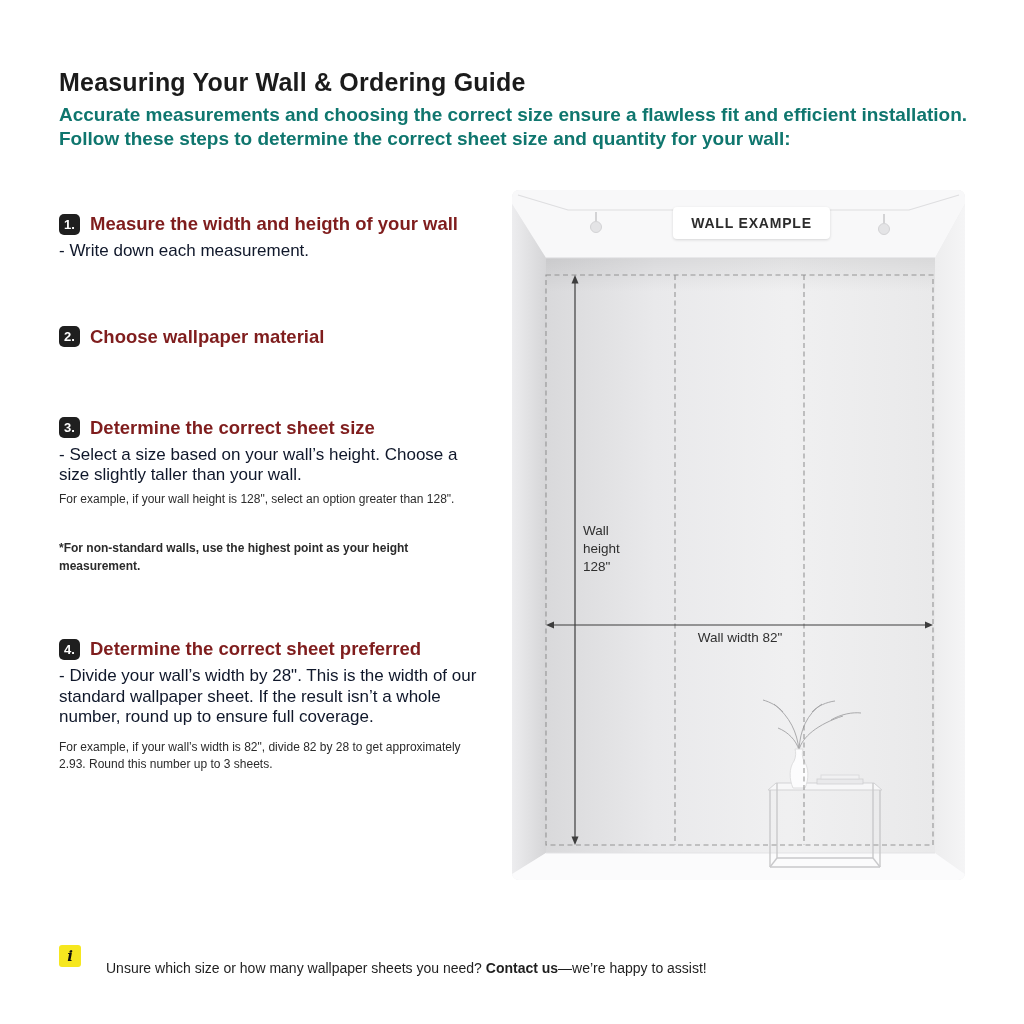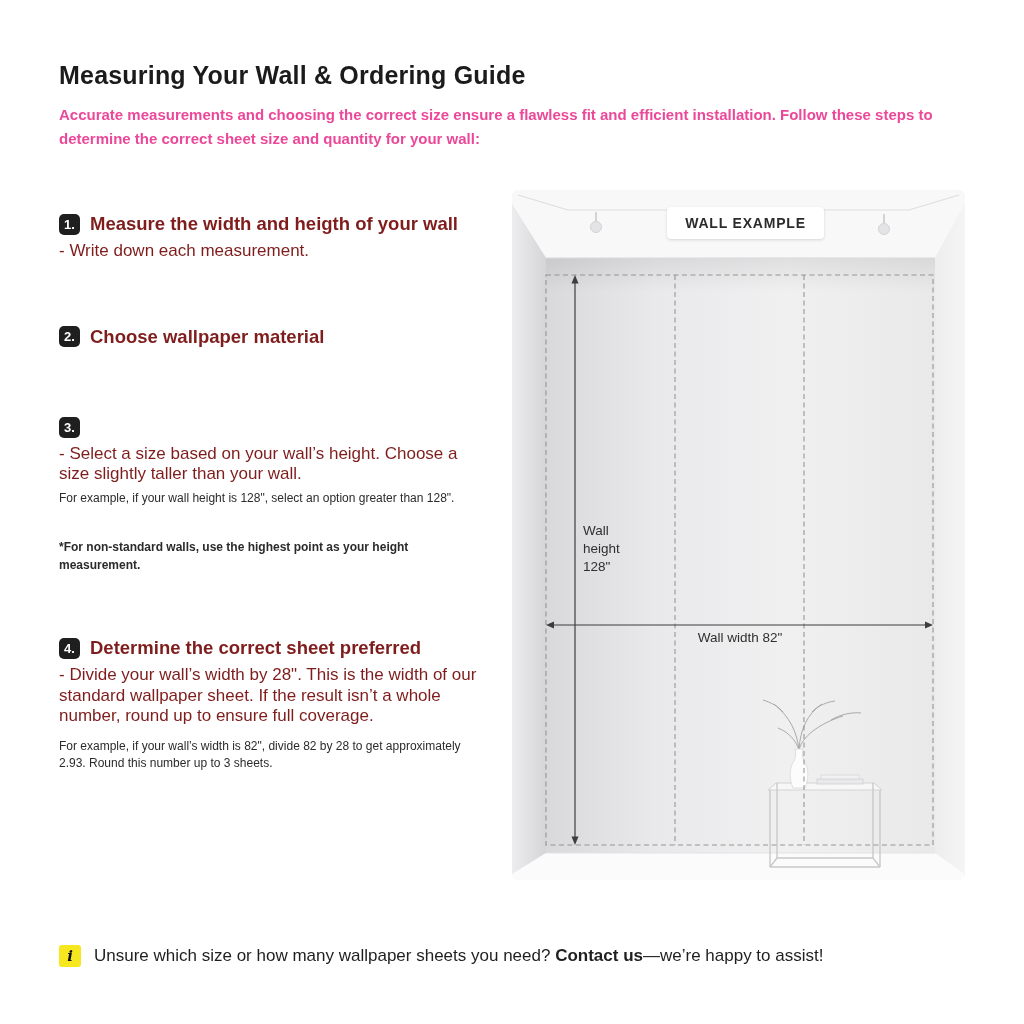--- a/index.html
+++ b/index.html
@@ -1,65 +1,65 @@
 <!DOCTYPE html>
 <html><head>
 <meta charset="utf-8">
 <style>
   html,body{margin:0;padding:0;background:#ffffff;}
   .page{
     position:relative;width:1024px;height:1024px;background:#ffffff;
     font-family:"Liberation Sans",sans-serif;color:#212121;overflow:hidden;
   }
   .page-title{
-    position:absolute;left:59px;top:61px;margin:0;
+    position:absolute;left:59px;top:68px;margin:0;
     font-size:25px;font-weight:700;color:#1b1b1b;letter-spacing:.2px;
   }
   .intro{
     position:absolute;left:59px;top:103px;width:935px;margin:0;
-    font-size:15px;line-height:24px;font-weight:600;color:#ec4899;
+    font-size:19px;line-height:24px;font-weight:600;color:#0f766e;
   }
   .steps{position:absolute;left:59px;top:213px;width:432px;}
   .step{margin:0;}
   .step-head{display:flex;align-items:center;gap:10px;}
   .step-badge{
     flex:0 0 auto;width:21px;height:21px;border-radius:5px;background:#1f1f1f;
     color:#ffffff;font-size:13px;font-weight:700;display:flex;align-items:center;justify-content:center;
   }
   .step-heading{font-size:18.5px;font-weight:700;color:#7f1d1d;line-height:22px;}
-  .step-body{margin:6px 0 0 0;font-size:17px;line-height:20.5px;color:#7f1d1d;}
+  .step-body{margin:6px 0 0 0;font-size:17px;line-height:20.5px;color:#0f172a;}
   .step-note{margin:5px 0 0 0;font-size:12px;line-height:17.5px;color:#2b2b2b;width:408px;}
   .step-note.spaced{margin-top:32px;font-weight:bold;}
   .mb1{margin-bottom:64px;} .mb2{margin-bottom:69px;} .mb3{margin-bottom:63px;}
   .mt-note4{margin-top:11px;}
 
   
   .figure{
     position:absolute;left:512px;top:190px;width:453px;height:690px;
     border-radius:7px;overflow:hidden;background:#ececee;
   }
   .figure svg{display:block;}
   .wall-badge{
-    position:absolute;left:155px;top:17px;width:157px;height:32px;
+    position:absolute;left:161px;top:17px;width:157px;height:32px;
     background:#ffffff;border-radius:4px;box-shadow:0 1px 3px rgba(0,0,0,.14);
     display:flex;align-items:center;justify-content:center;
     font-size:14px;font-weight:700;letter-spacing:.8px;color:#2c2c2c;
   }
   .fig-label{font-family:"Liberation Sans",sans-serif;font-size:13.5px;fill:#2f2f2f;}
 
   
   .footer{
     position:absolute;left:59px;top:944px;display:flex;align-items:flex-start;gap:13px;
   }
   .info-icon{
     flex:0 0 auto;width:22px;height:22px;margin-top:1px;border-radius:3px;
     display:flex;align-items:center;justify-content:center;
     font-family:"DejaVu Serif",serif;font-style:italic;font-weight:700;font-size:15px;color:#111111;
   }
-  .footer-text{margin:0;font-size:17px;line-height:24px;color:#1f1f1f;white-space:pre-wrap;}
+  .footer-text{margin:12px;font-size:14px;line-height:24px;color:#1f1f1f;white-space:pre-wrap;}
   .footer-text .link{font-weight:700;cursor:pointer;}
 </style>
 </head>
 <body>
 
 <div class="page">
 
   <h1 class="page-title">Measuring Your Wall &amp; Ordering Guide</h1>
 
   <p class="intro">Accurate measurements and choosing the correct size ensure a flawless fit and efficient installation. Follow these steps to determine the correct sheet size and quantity for your wall:</p>
@@ -77,20 +77,21 @@
     <div class="step mb2">
       <div class="step-head">
         <span class="step-badge" style="background: rgb(31, 31, 31);">2.</span>
         <span class="step-heading">Choose wallpaper material</span>
       </div>
     </div>
 
     <div class="step mb3">
       <div class="step-head">
         <span class="step-badge" style="background: rgb(31, 31, 31);">3.</span>
+        <span class="step-heading">Determine the correct sheet size</span>
       </div>
       <p class="step-body">- Select a size based on your wall’s height. Choose a size slightly taller than your wall.</p>
       <p class="step-note">For example, if your wall height is 128", select an option greater than 128".</p>
       <p class="step-note spaced">*For non-standard walls, use the highest point as your height measurement.</p>
     </div>
 
     <div class="step">
       <div class="step-head">
         <span class="step-badge" style="background: rgb(31, 31, 31);">4.</span>
         <span class="step-heading">Determine the correct sheet preferred</span>

